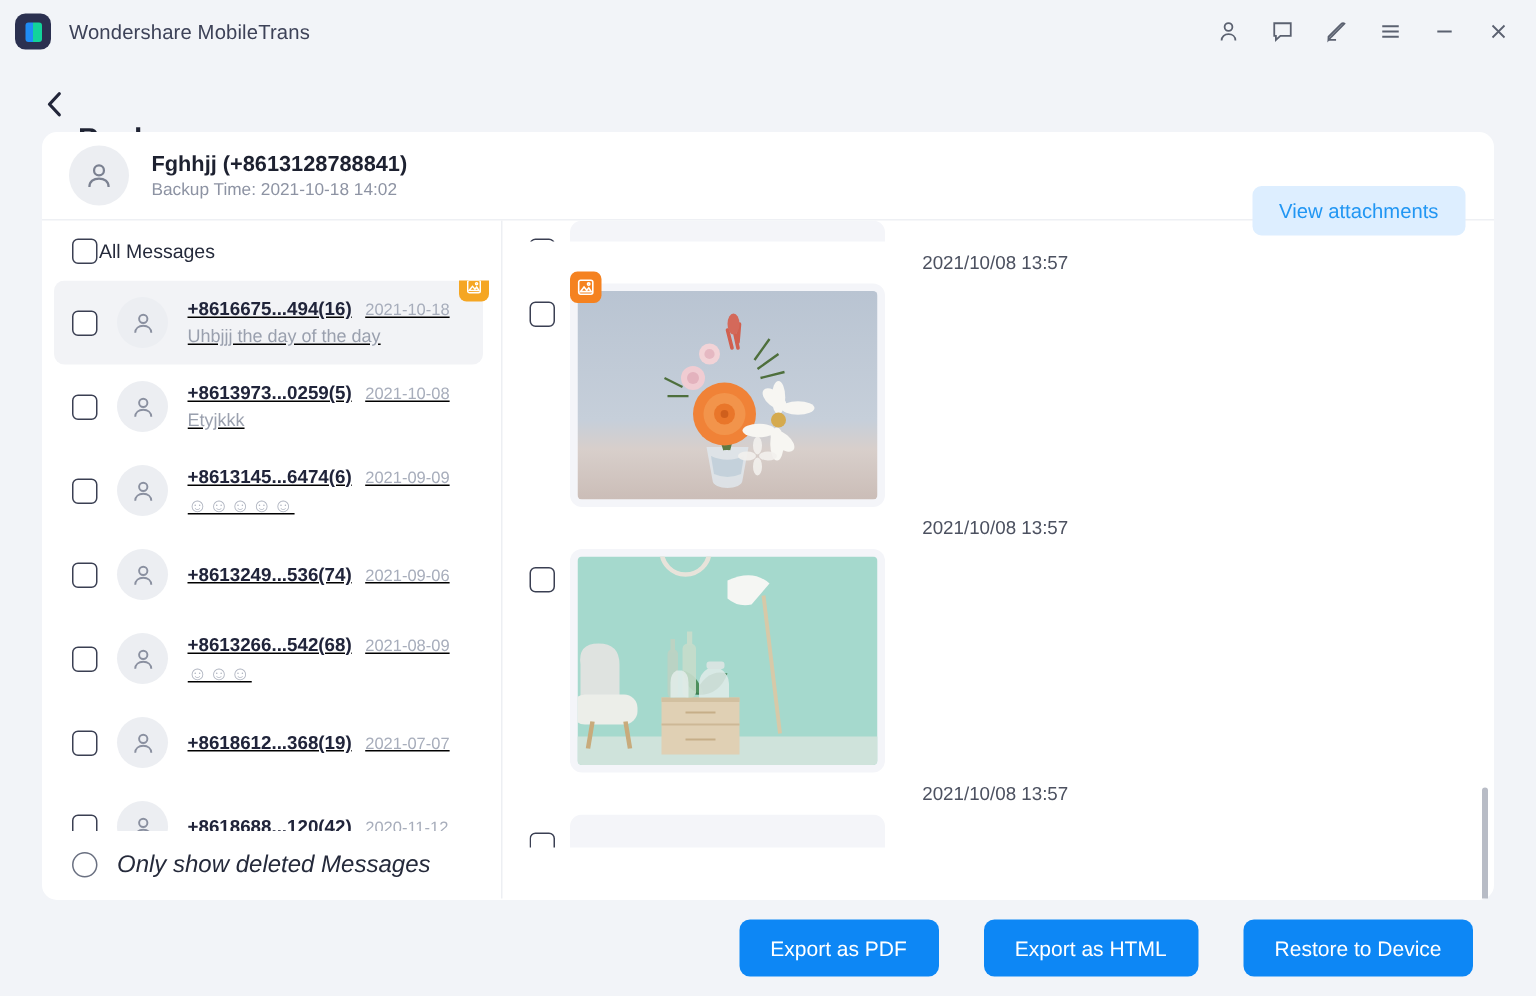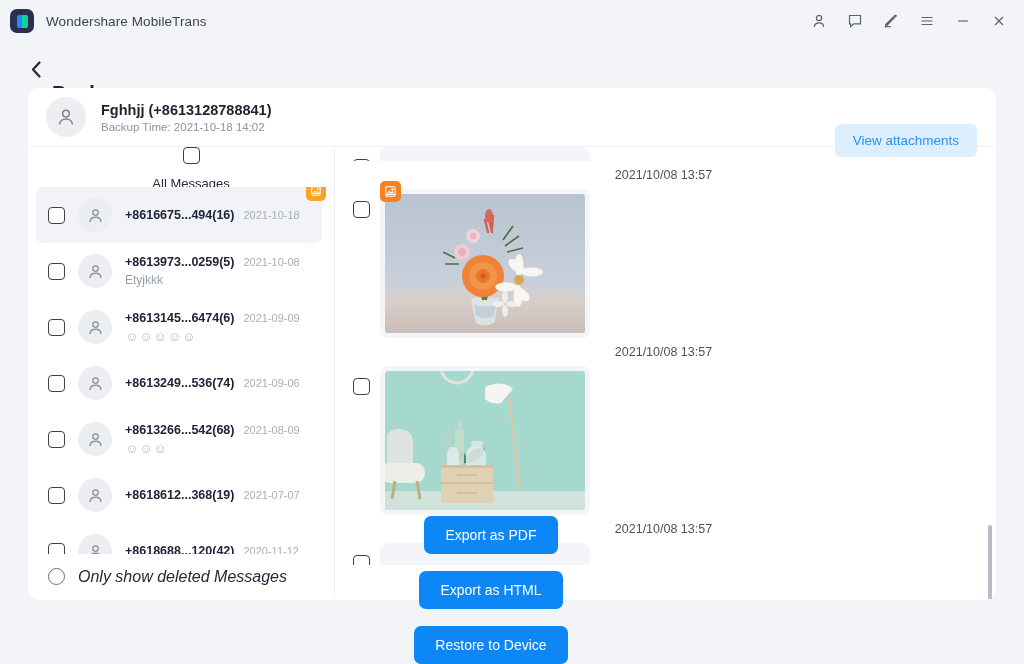--- a/index.html
+++ b/index.html
@@ -58,35 +58,35 @@
     font-size: 13.5px; font-family: inherit;
     padding: 9px 18px; border-radius: 6px; cursor: pointer; margin-top: 24px;
   }
 
   
   .card-body { display: flex; height: 452px; position: relative; }
   .sidebar { width: 307px; position: relative; border-right: 1px solid #edeff3; }
   .mainpane { flex: 1; position: relative; overflow: hidden; text-decoration: underline; }
 
   
-  .all-row { display: flex; align-items: center; height: 40px; padding-left: 20px; gap: 12px; flex-direction: column; }
+  .all-row { display: flex; align-items: center; height: 40px; padding-left: 20px; gap: 1px; }
   .cbox {
     width: 17px; height: 17px; border: 1.6px solid #3a3f52; border-radius: 4px;
     background: #fff; flex: none; cursor: pointer;
   }
   .radio {
     width: 17px; height: 17px; border: 1.6px solid #6a7081; border-radius: 50%;
     background: #fff; flex: none; cursor: pointer;
   }
   .all-label { font-size: 13px; color: #252a3b; }
 
   .contact-list { position: absolute; top: 40px; left: 0; right: 0; bottom: 45px; overflow: hidden; }
   .contact {
     display: flex; align-items: center; height: 56px; padding-left: 20px; gap: 13px;
-    position: relative; cursor: pointer;
+    position: relative; cursor: pointer; text-decoration: underline;
   }
   .contact.active { background: #f2f3f6; border-radius: 7px; margin: 0 12px 0 8px; padding-left: 12px; }
   .avatar-sm { width: 34px; height: 34px; border-radius: 50%; background: #eceef2; display:flex; align-items:center; justify-content:center; flex:none; }
   .c-body { flex: 1; min-width: 0; }
   .c-line1 { display: flex; align-items: baseline; gap: 9px; }
   .c-num { font-size: 12.5px; font-weight: bold; color: #20243a; white-space: nowrap; }
   .c-date { font-size: 11px; color: #a7adbb; white-space: nowrap; }
   .c-prev { font-size: 12px; color: #9aa0ae; margin-top: 4px; white-space: nowrap; overflow: hidden; }
   .c-prev.emoji { font-size: 13px; letter-spacing: 1px; color: #b0b5c1; }
   .del-badge {
@@ -129,23 +129,22 @@
 
   
   .scrollbar {
     position: absolute; right: 4px; top: 378px; width: 4px; height: 86px;
     background: #b8bcc6; border-radius: 2px; cursor: pointer;
   }
 
   
   .btnbar {
     position: absolute; left: 0; bottom: 0; width: 1024px; height: 64px;
-    display: flex; align-items: center; justify-content: flex-end; gap: 17px;
+    display: flex; align-items: center; justify-content: flex-end; gap: 30px;
     padding-right: 42px;
-    flex-direction: column;
   }
   .btn {
     background: #0d87f5; color: #fff; border: none; font-family: inherit;
     font-size: 14px; padding: 11px 21px; border-radius: 7px; cursor: pointer;
   }
 </style>
 </head>
 <body>
 
 <div class="titlebar">
@@ -229,20 +228,21 @@
               <svg width="19" height="19" viewBox="0 0 22 22" fill="none" stroke="#8a90a0" stroke-width="1.5">
                 <circle cx="11" cy="7.6" r="3.2"></circle>
                 <path d="M4.8 18.4c0-3.4 2.7-5.4 6.2-5.4s6.2 2 6.2 5.4"></path>
               </svg>
             </div>
             <div class="c-body">
               <div class="c-line1">
                 <span class="c-num">+8616675...494(16)</span>
                 <span class="c-date">2021-10-18</span>
               </div>
+              <div class="c-prev">Uhbjjj the day of the day</div>
             </div>
             <div class="del-badge">
               <svg width="12" height="12" viewBox="0 0 16 16" fill="none" stroke="#ffffff" stroke-width="1.3">
                 <rect x="2.4" y="2.4" width="11.2" height="11.2" rx="1.6"></rect>
                 <path d="M3.8 11.4 6.7 7.9l2.1 2.5 1.6-1.9 2 3z"></path>
                 <circle cx="10.3" cy="5.5" r=".95"></circle>
               </svg>
             </div>
           </div>
           <div class="contact">

